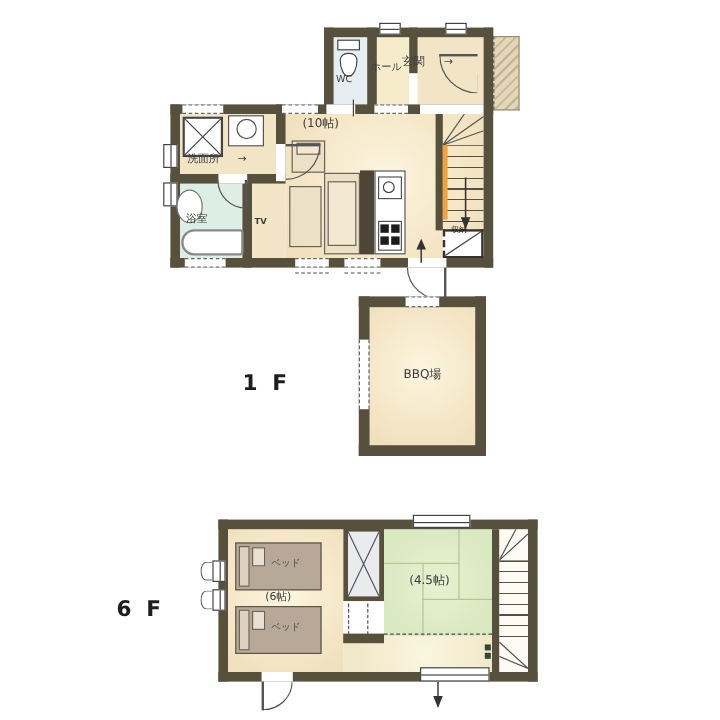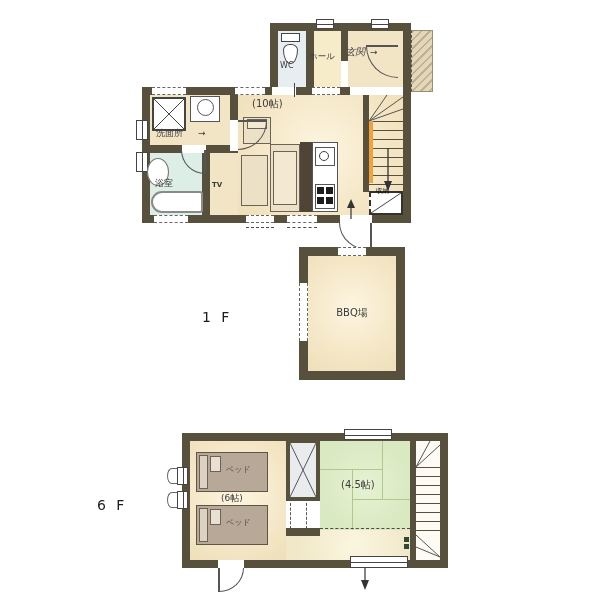--- a/index.html
+++ b/index.html
@@ -2,21 +2,21 @@
 <html><head>
 <meta charset="utf-8">
 <style>
   * { box-sizing: border-box; margin: 0; padding: 0; }
   html,body { width:600px; height:600px; background:#fff; font-family:"DejaVu Sans","Liberation Sans",sans-serif; }
   .canvas { position:relative; width:600px; height:600px; background:#fff; overflow:hidden; }
   .abs { position:absolute; }
   .wall { position:absolute; background:#57503c; }
   .room { position:absolute; }
   .lbl { position:absolute; color:#3b3b3b; white-space:nowrap; line-height:1; }
-  .flabel { position:absolute; color:#1d1d1d; font-size:14px; font-weight:normal; letter-spacing:3px; }
+  .flabel { position:absolute; color:#1d1d1d; font-size:18px; font-weight:bold; letter-spacing:3px; }
   .winh { position:absolute; background:#fff; border:1px solid #444; }
   .winh::after { content:""; position:absolute; left:0; right:0; top:50%; border-top:1px solid #444; }
   .winv { position:absolute; background:#fff; border:1px solid #444; }
   .winv::after { content:""; position:absolute; top:0; bottom:0; left:50%; border-left:1px solid #444; }
   .gapw { position:absolute; background:#fff; }
   .gapd { position:absolute; background:#fff; border-top:1px dashed #666; border-bottom:1px dashed #666; }
   .gapdv { position:absolute; background:#fff; border-left:1px dashed #666; border-right:1px dashed #666; }
   .dashv { position:absolute; width:0; border-left:1.5px dashed #555; }
   .dashh { position:absolute; height:0; border-top:1.5px dashed #4a4a4a; }
   .arc { position:absolute; border:1.2px solid #555; background:transparent; }
@@ -128,21 +128,21 @@
   <div class="arc tr" style="left:181px;top:150px;width:24px;height:24px;"></div>
   <div class="leaf" style="left:370px;top:223px;width:1.5px;height:28px;"></div>
   <div class="arc tr" style="left:339px;top:223px;width:32px;height:28px;"></div>
   <svg class="abs" style="left:344px;top:199px;" width="14" height="22">
       <line x1="7" y1="20" x2="7" y2="7" stroke="#333" stroke-width="1.2"></line>
       <polygon points="3,9 11,9 7,0" fill="#333"></polygon>
     </svg>
 
   <div class="lbl" style="left:280px;top:62px;font-size:8px;">WC</div>
   <div class="lbl" style="left:309px;top:52px;font-size:8.5px;">ホール</div>
-  <div class="lbl" style="left:346px;top:47px;font-size:9.5px;font-style:italic;">玄関</div>
+  <div class="lbl" style="left:335px;top:47px;font-size:9.5px;">玄関</div>
   <div class="lbl" style="left:370px;top:48px;font-size:9px;">→</div>
   <div class="lbl" style="left:252px;top:99px;font-size:10px;">(10帖)</div>
   <div class="lbl" style="left:156px;top:129px;font-size:9px;">洗面所</div>
   <div class="lbl" style="left:198px;top:129px;font-size:9px;">→</div>
   <div class="lbl" style="left:155px;top:179px;font-size:9px;">浴室</div>
   <div class="lbl" style="left:212px;top:182px;font-size:7px;font-weight:bold;">TV</div>
 
   <div class="room rad-cream" style="left:308px;top:256px;width:88px;height:115px;"></div>
   <div class="wall" style="left:299px;top:247px;width:106px;height:9px;"></div>
   <div class="wall" style="left:299px;top:371px;width:106px;height:9px;"></div>

